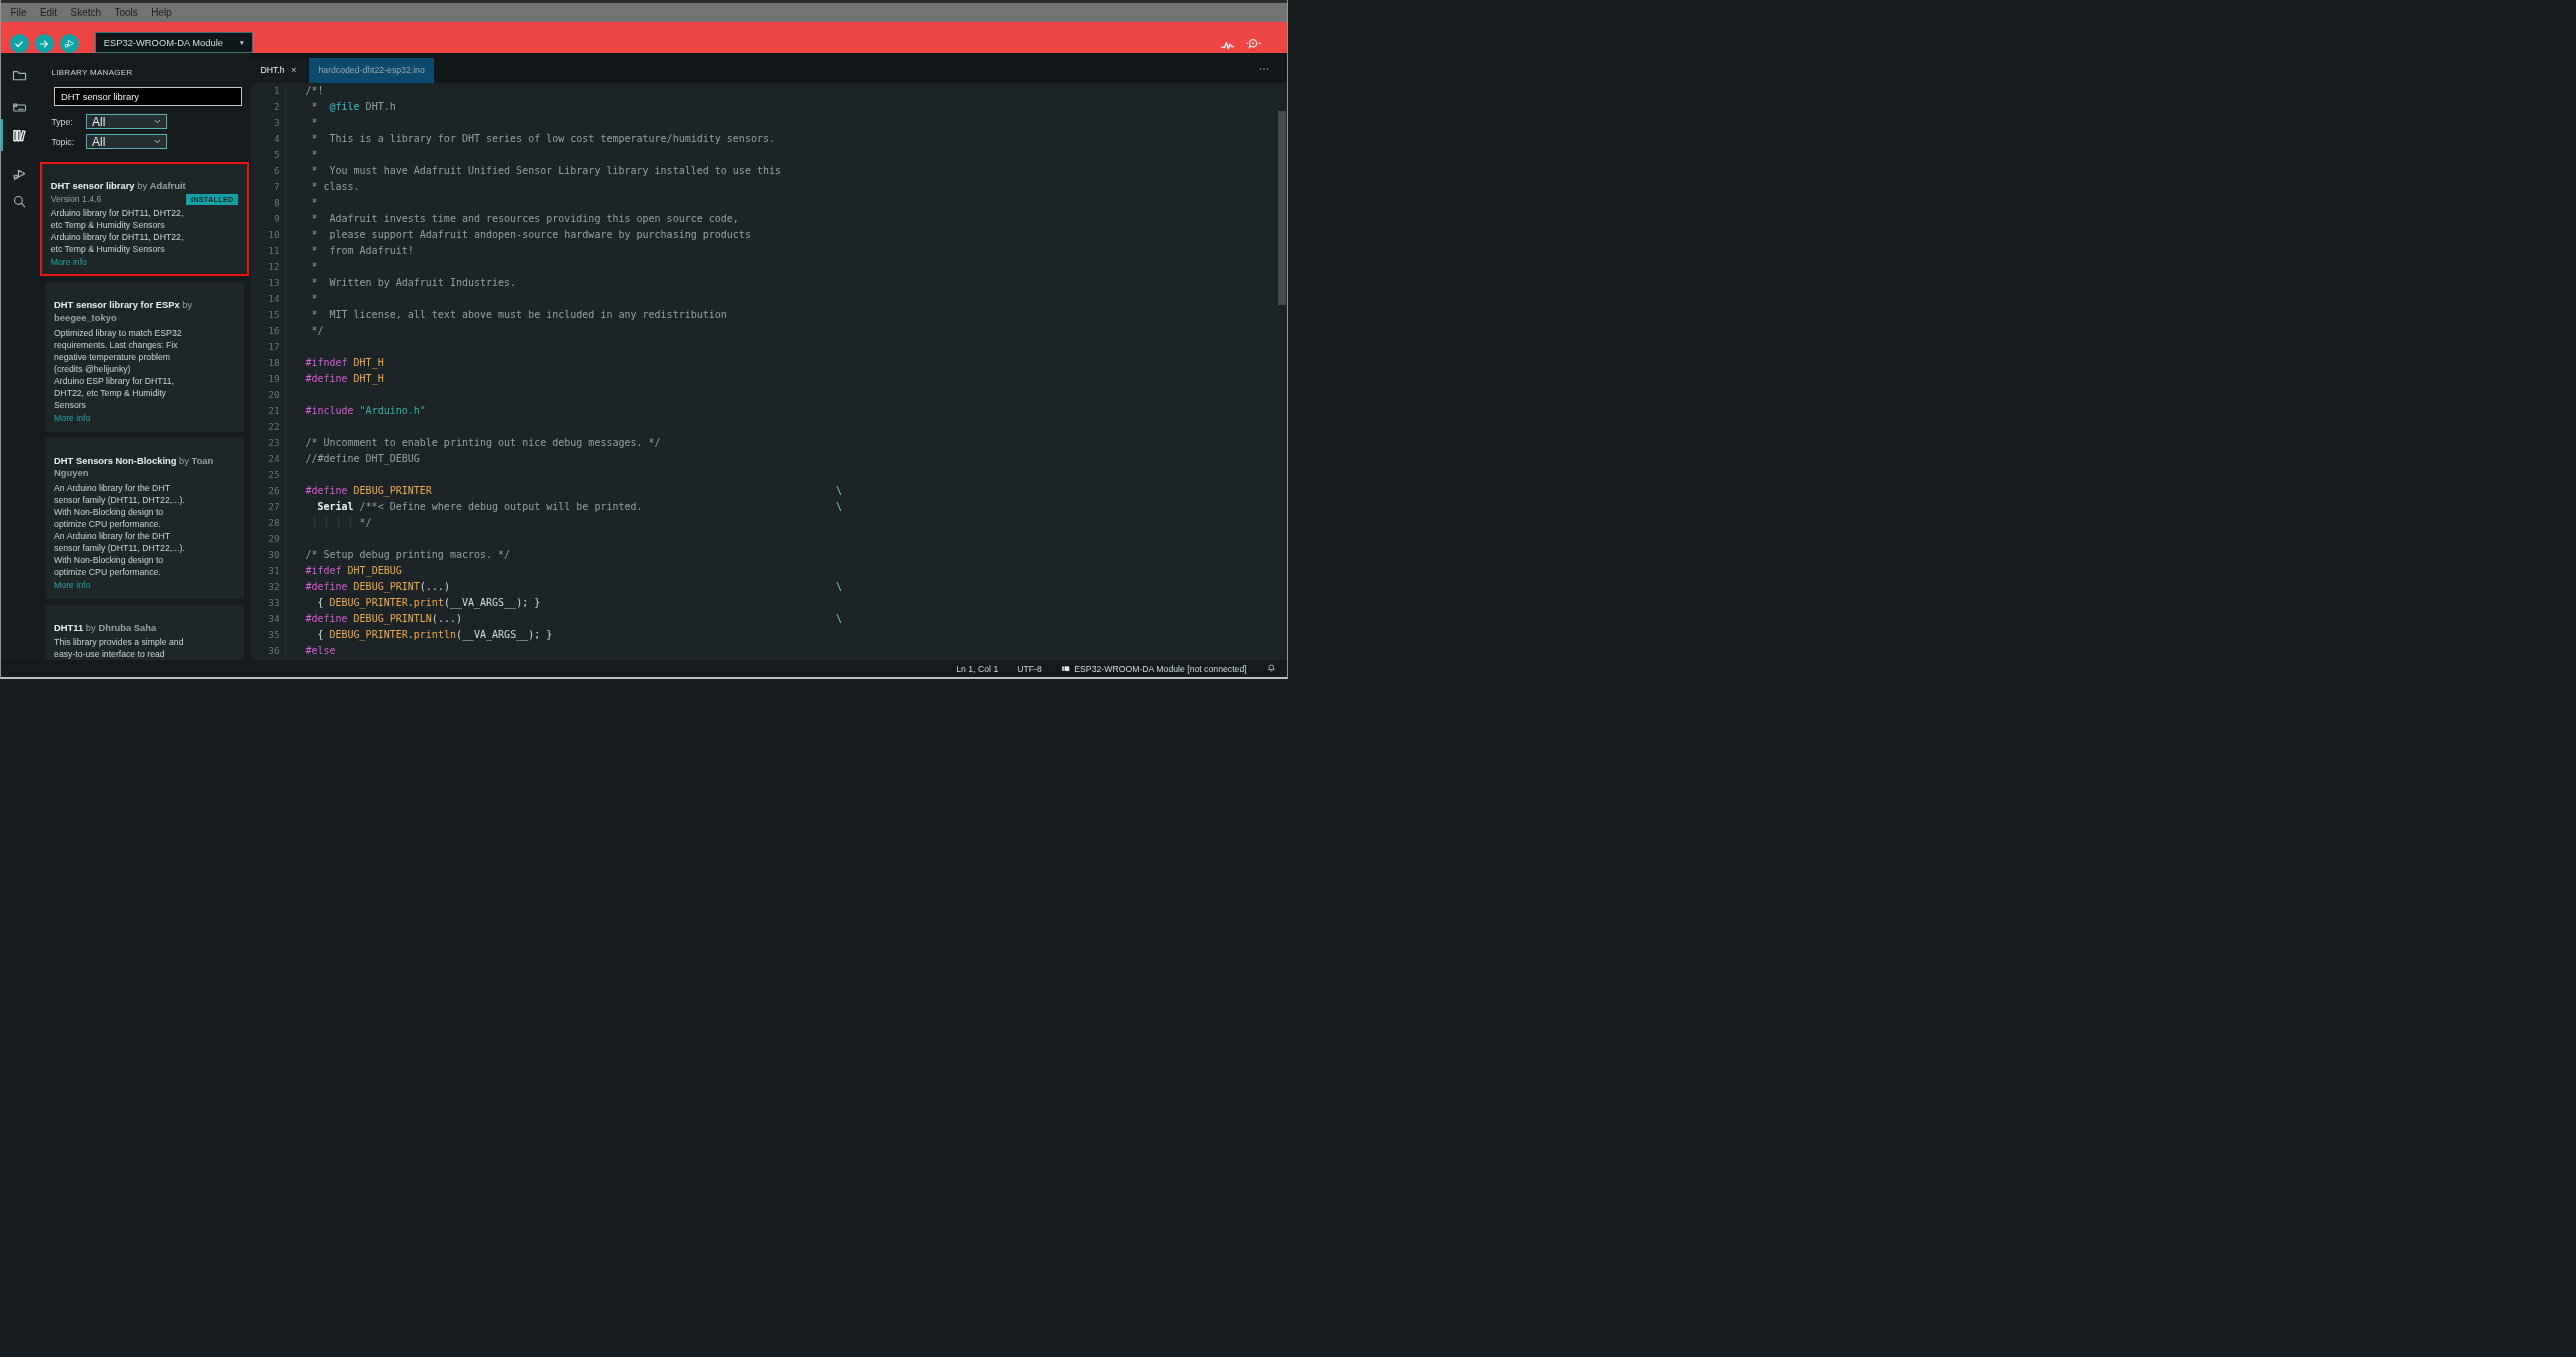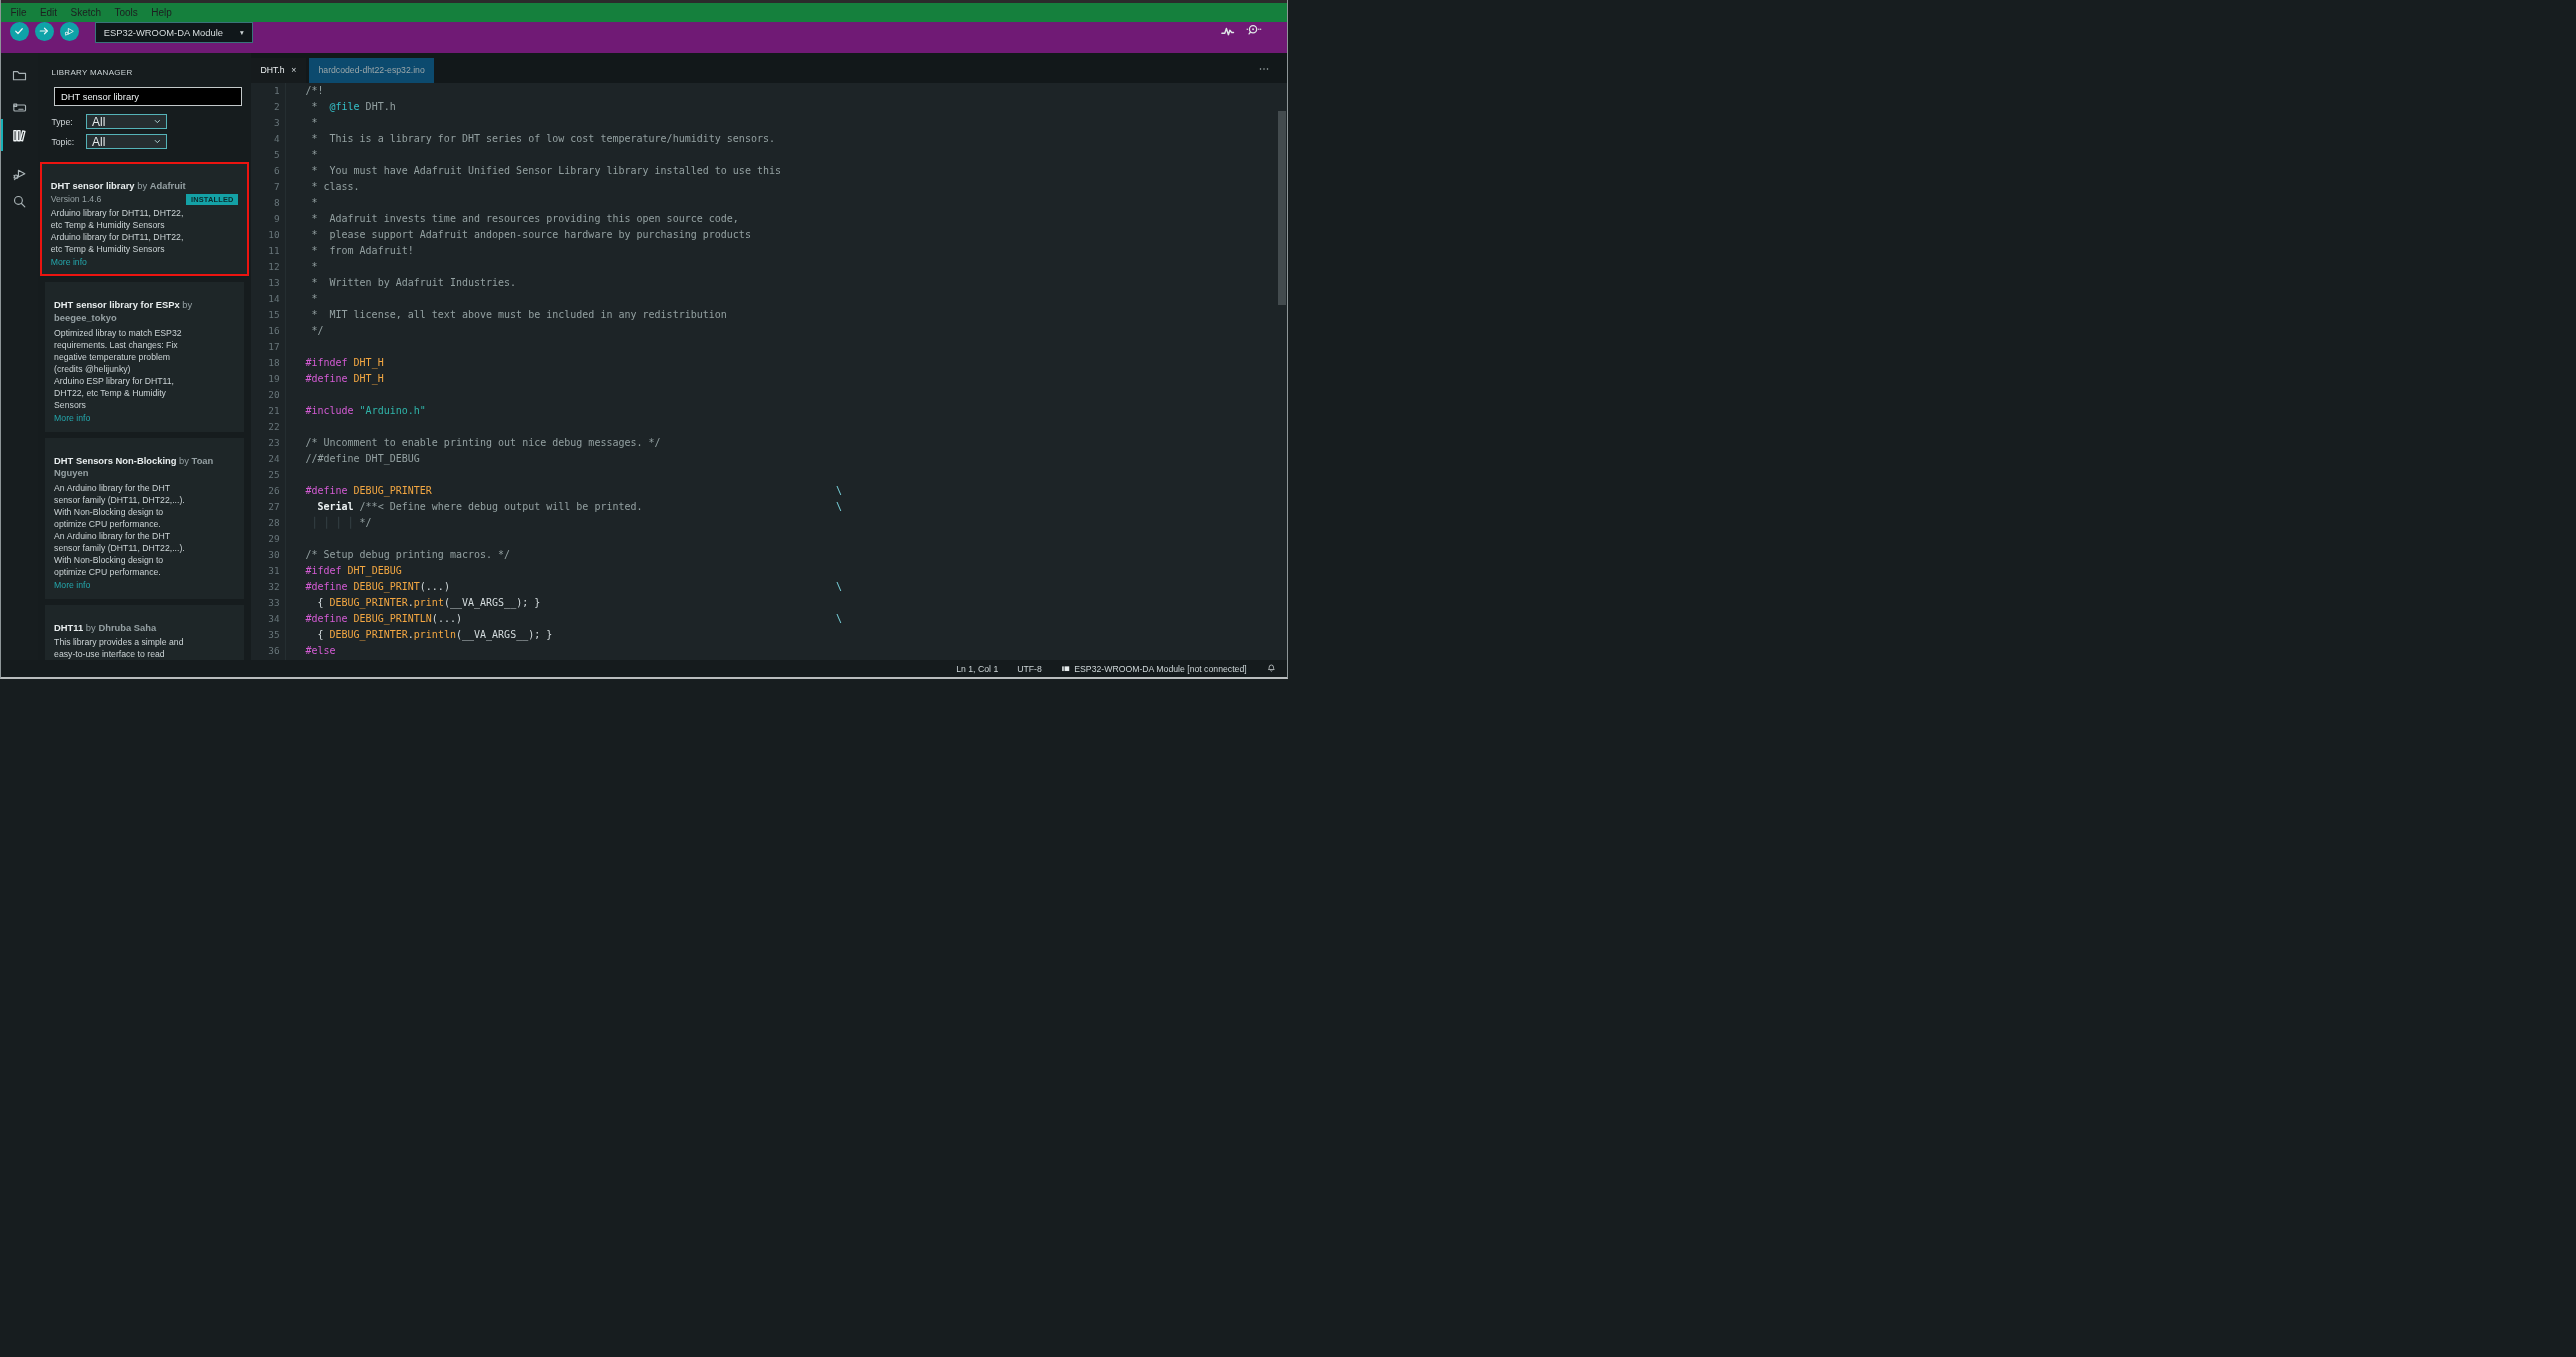--- a/index.html
+++ b/index.html
@@ -4,25 +4,25 @@
 <style>
   * { margin:0; padding:0; box-sizing:border-box; }
   html,body { width:1288px; height:679px; overflow:hidden; }
   body { font-family:"Liberation Sans", sans-serif; background:#171d1f; position:relative; }
 
   .window { width:100%; height:100%; display:flex; flex-direction:column;
             border-left:1.3px solid #8e9698; border-right:1.3px solid #8e9698; border-bottom:2px solid #b9bdbe; }
   .top-strip { height:2.7px; background:#2b2b2b; flex:none; }
 
   
-  .menubar { height:19px; background:#15803d; display:flex; align-items:flex-end; padding-left:2.7px; flex:none; }
+  .menubar { height:19px; background:#737373; display:flex; align-items:flex-end; padding-left:2.7px; flex:none; }
   .menu-item { font-size:10px; color:#1d1f20; padding:0 6.7px; line-height:19px; cursor:default; }
 
   
-  .toolbar { height:31.5px; background:#701a75; display:flex; align-items:flex-start; padding-left:8.7px; flex:none; }
+  .toolbar { height:31.5px; background:#ef4444; display:flex; align-items:flex-end; padding-left:8.7px; flex:none; }
   .tb-btn { width:19px; height:19px; border-radius:50%; background:#0fa3a8; margin-right:6px;
             display:flex; align-items:center; justify-content:center; flex:none; }
   .board-select { margin-left:10px; width:158px; height:21px; background:#10171a; border:0.7px solid #39747a;
                   display:flex; align-items:center; padding:0 8px; }
   .board-select .lbl { color:#d6dcdd; font-size:9.4px; flex:1; white-space:nowrap; overflow:hidden; }
   .board-select .caret { color:#cdd4d5; font-size:7.4px; }
   .toolbar-right { margin-left:auto; display:flex; align-items:center; gap:8.7px; margin-right:25.5px; }
   .icon-btn { width:17px; height:17px; display:flex; align-items:center; justify-content:center; }
 
   

